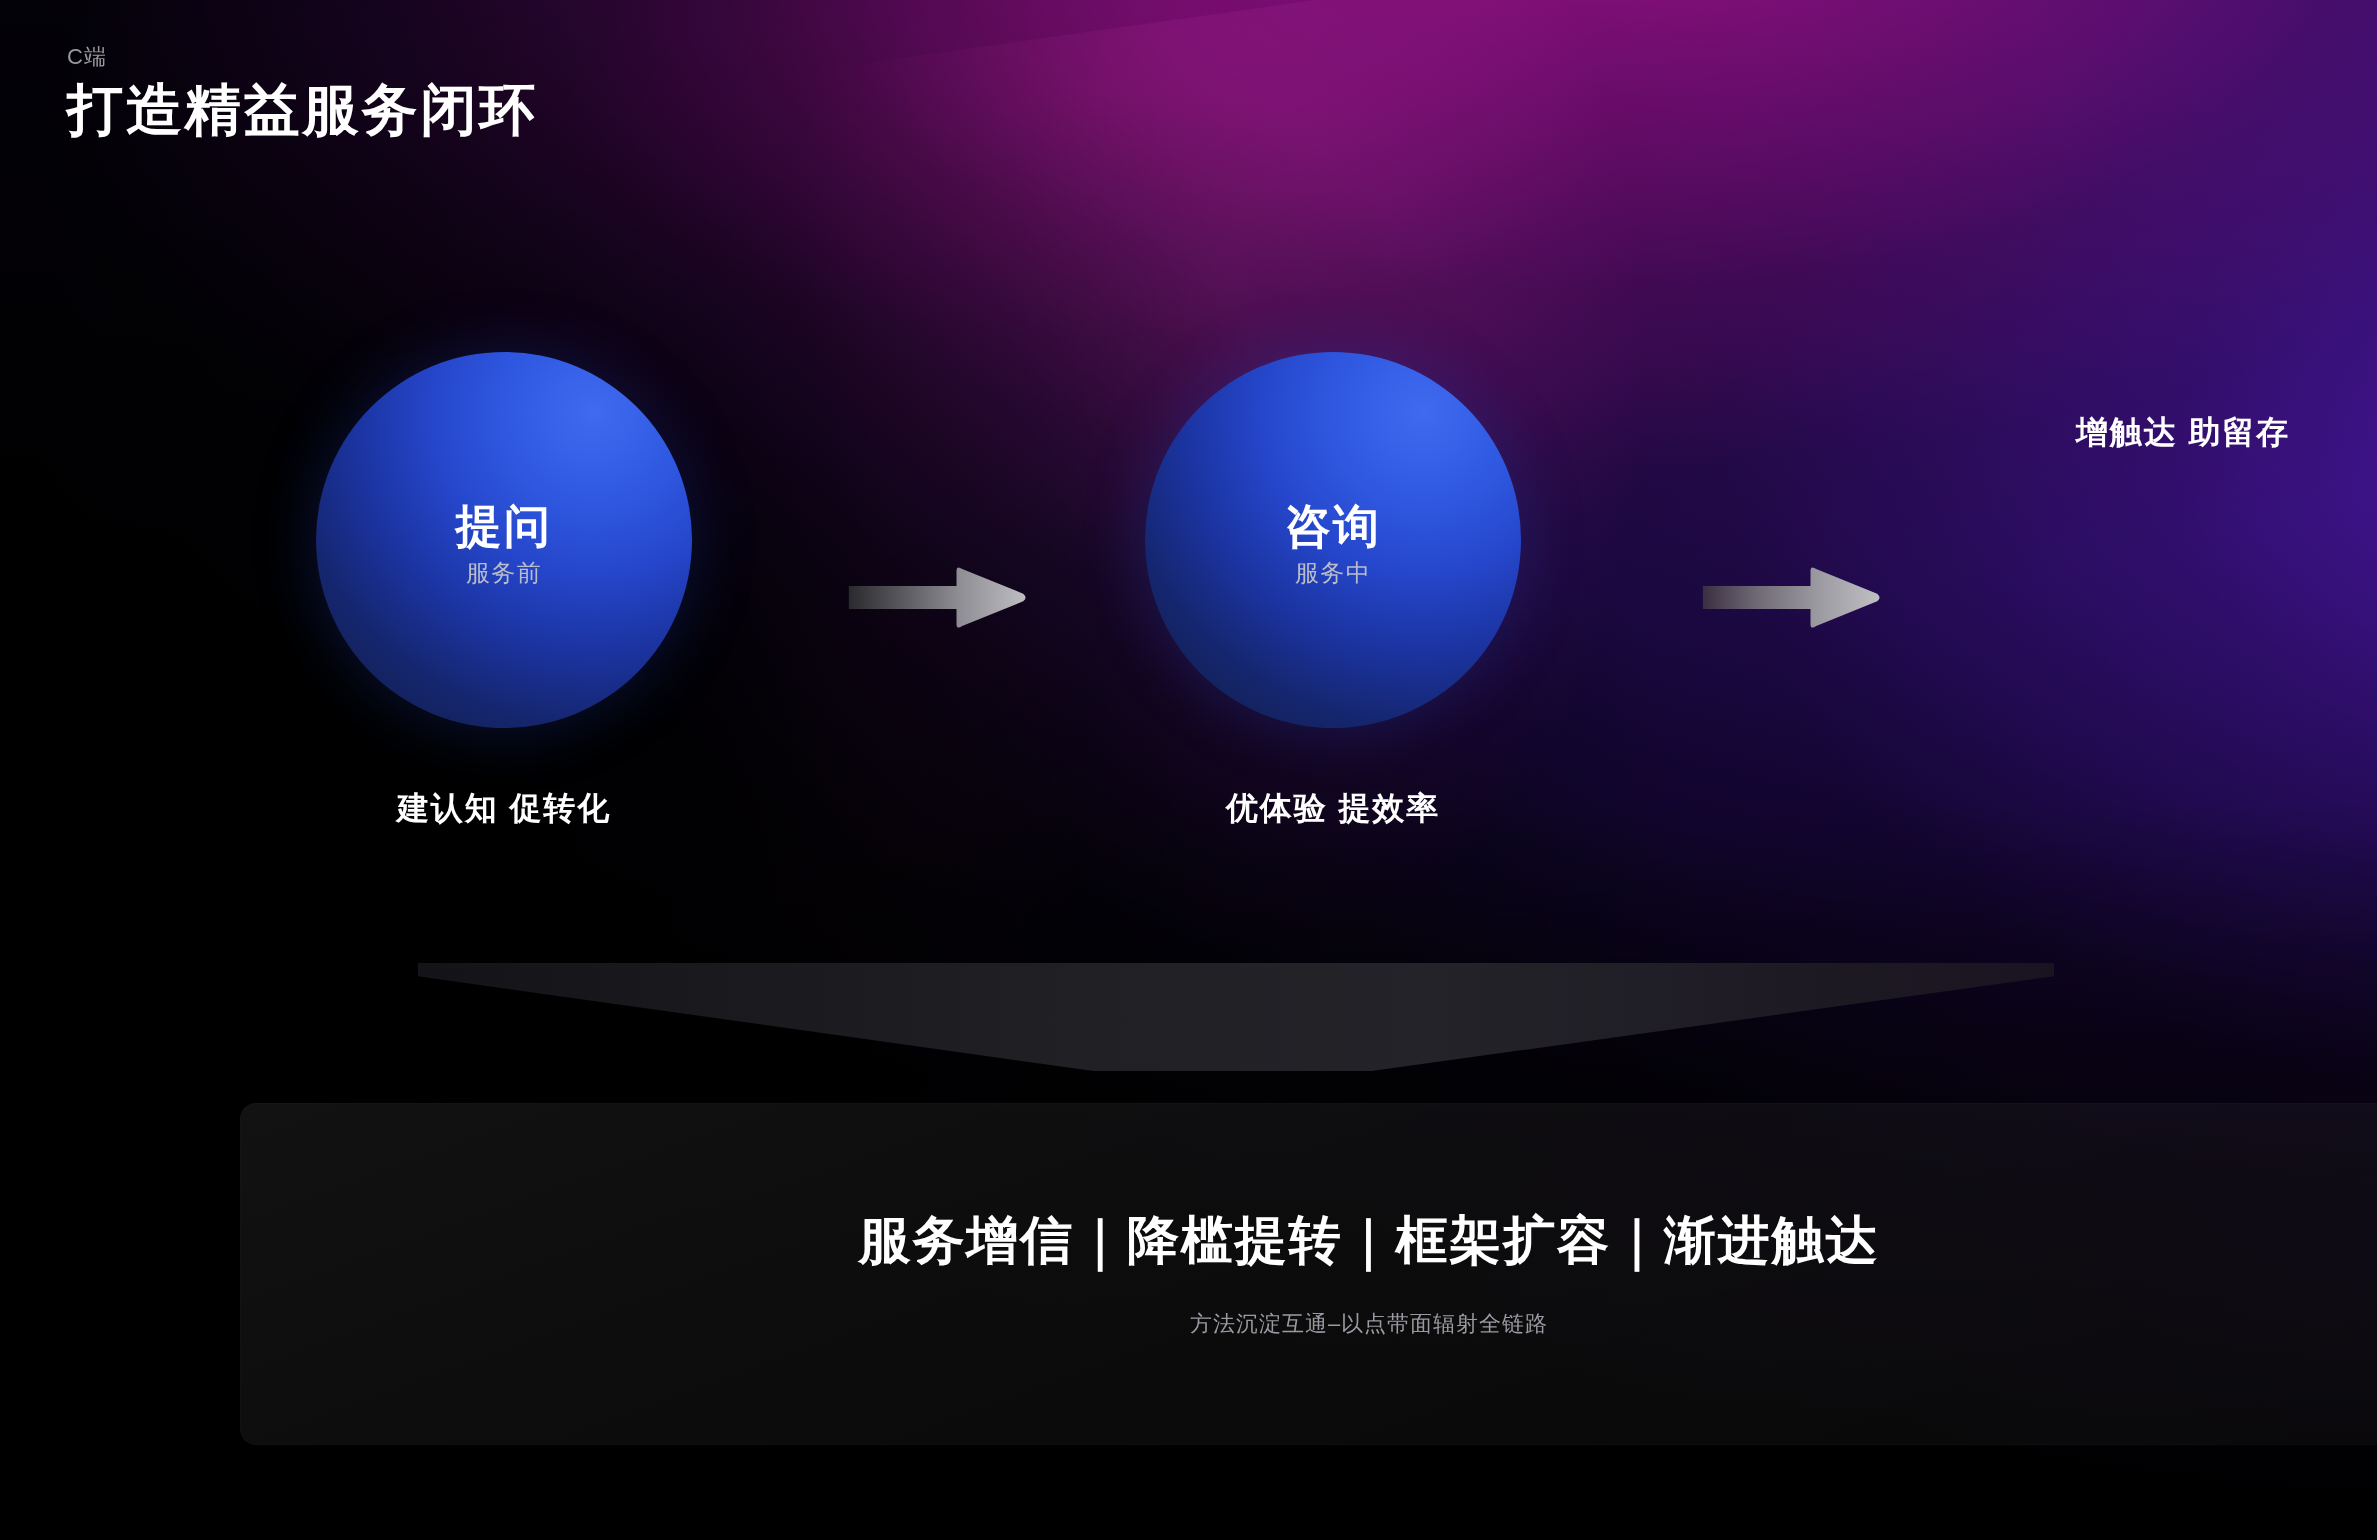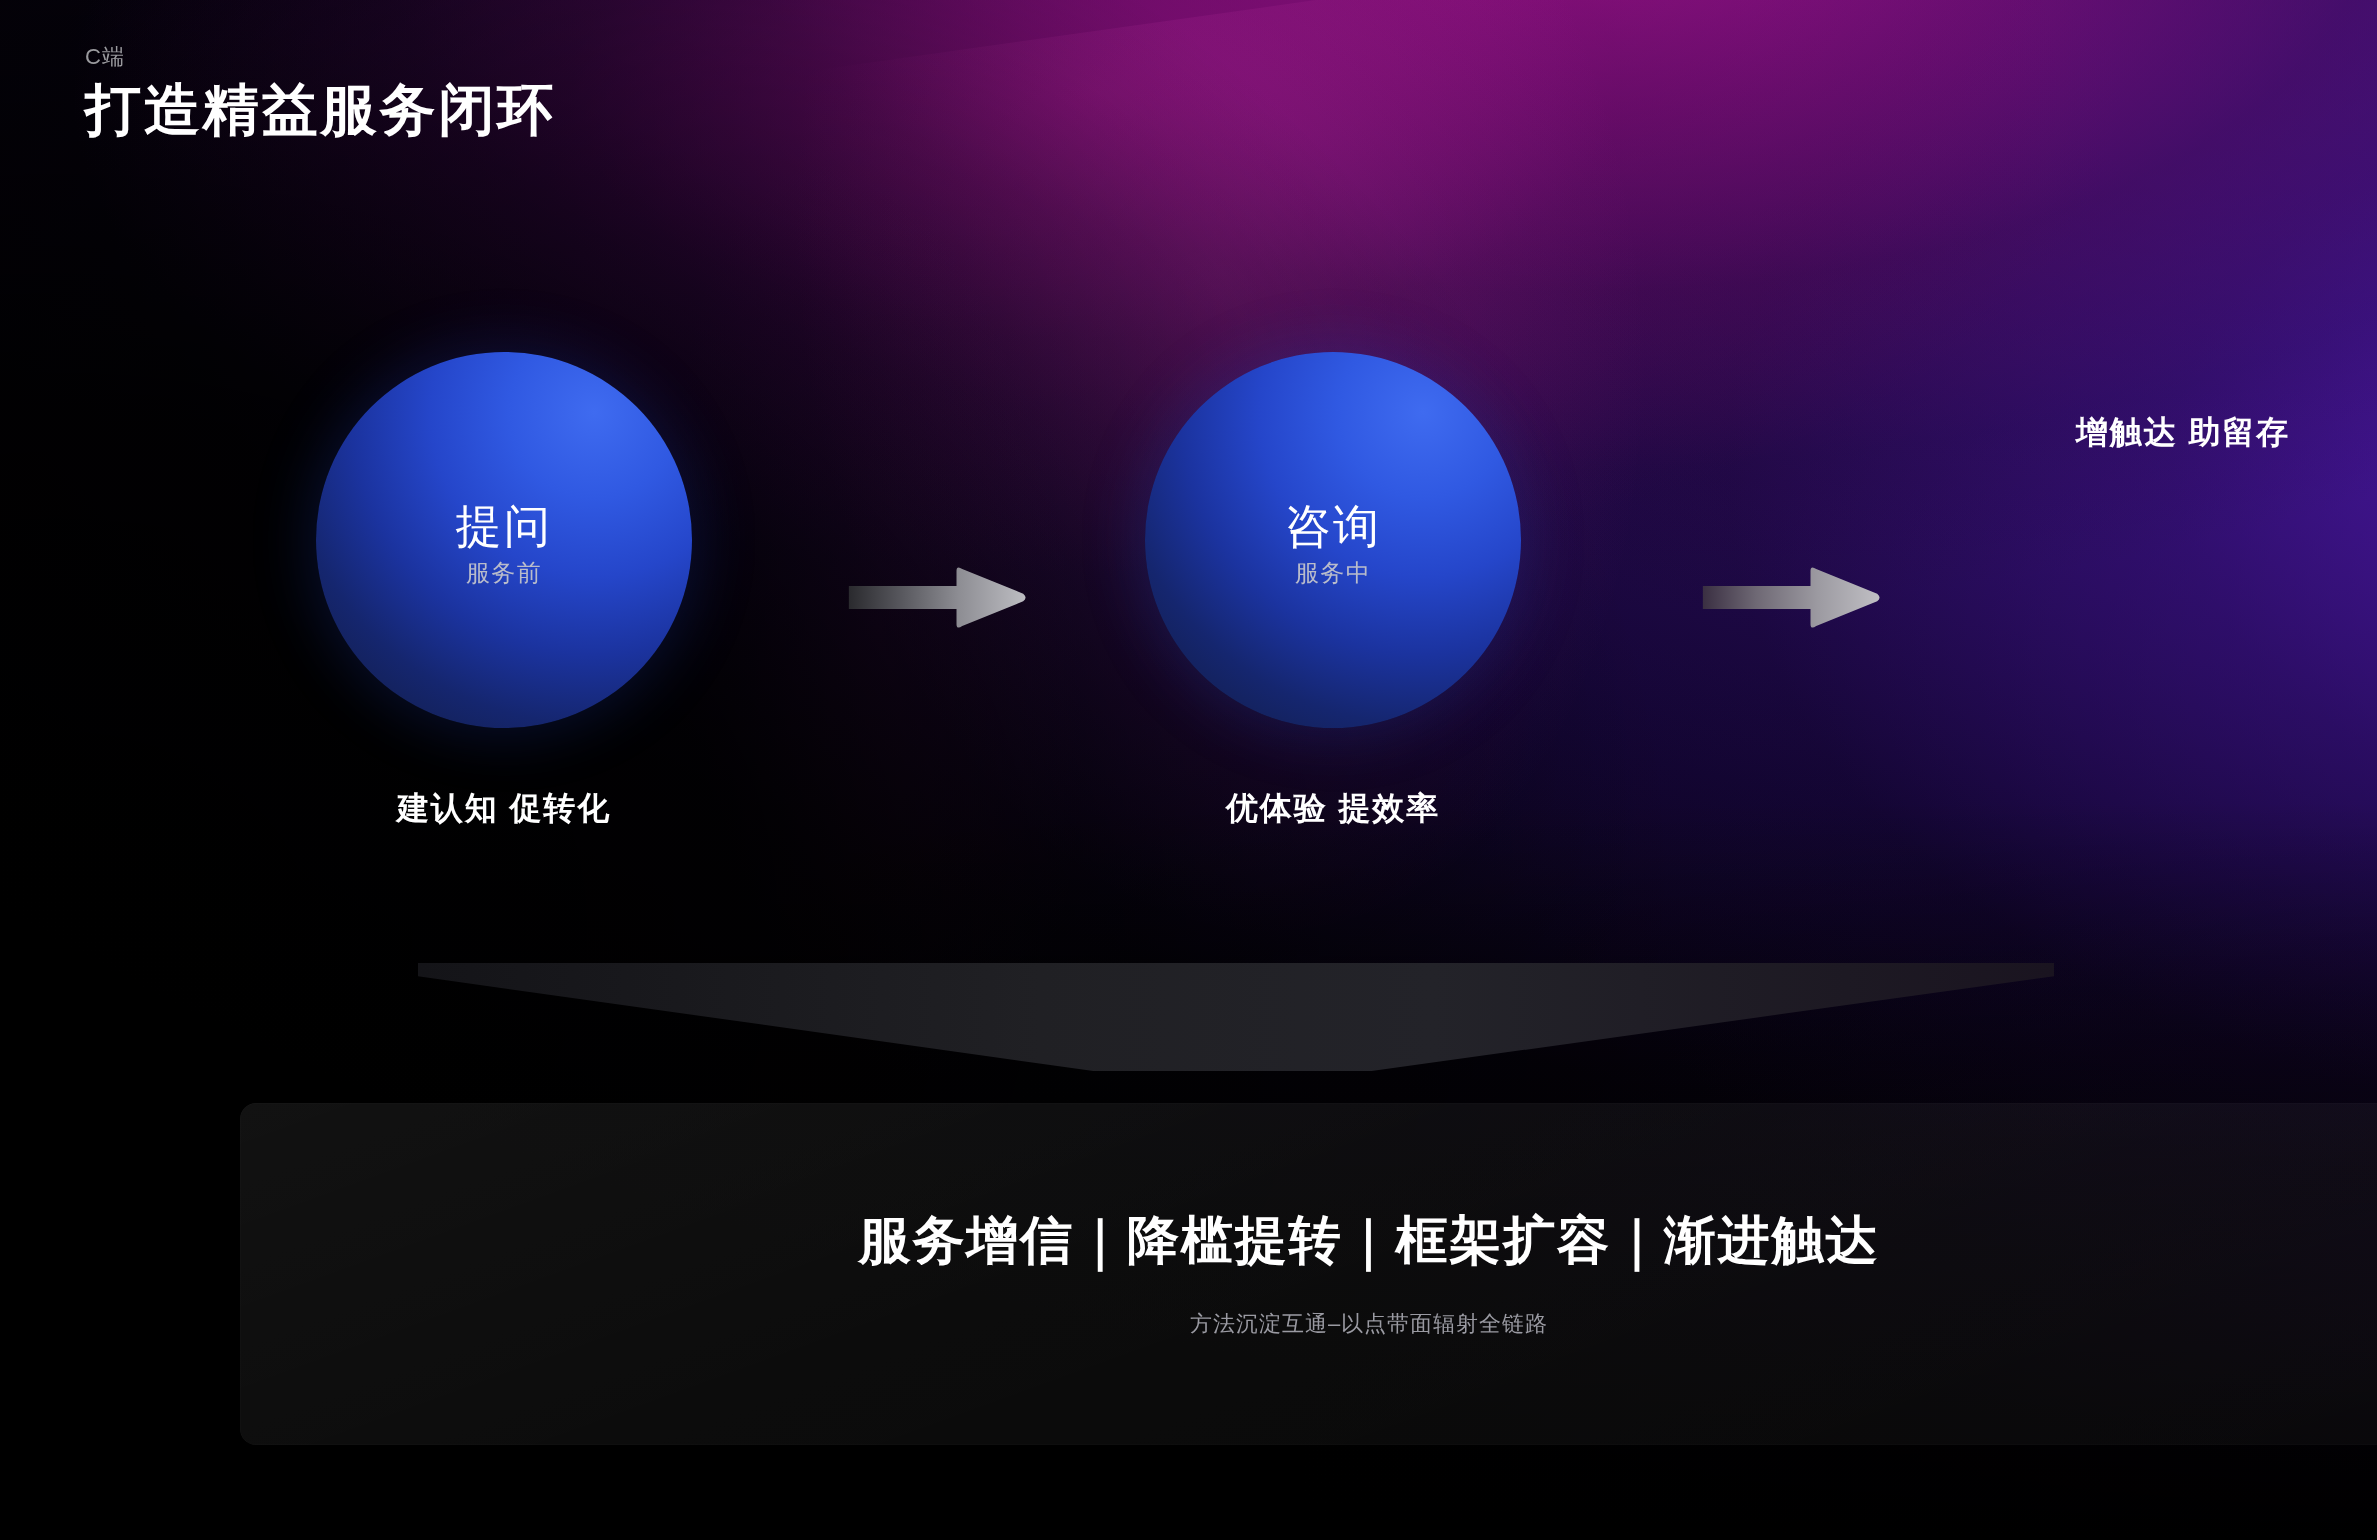--- a/index.html
+++ b/index.html
@@ -45,21 +45,21 @@
     background:linear-gradient(to bottom, rgba(0,0,0,0) 52%, rgba(0,0,0,0.55) 74%, rgba(0,0,0,0.92) 92%, #000 100%);
   }
   .bg-streak{
     background:
       radial-gradient(22% 60% at 47% 18%, rgba(214,60,178,0.20) 0%, rgba(0,0,0,0) 70%),
       radial-gradient(10% 42% at 33% 36%, rgba(120,24,96,0.14) 0%, rgba(0,0,0,0) 72%);
     transform:rotate(-8deg);
   }
 
   
-  #header{position:absolute;left:67px;top:46px;margin-left:18px;}
+  #header{position:absolute;left:67px;top:46px;}
   #eyebrow{
     font-size:22px;color:#9a9a9e;letter-spacing:1px;line-height:1;
     font-weight:400;
   }
   #title{
     margin-top:12.4px;font-size:56px;color:#fff;font-weight:700;
     letter-spacing:2.9px;line-height:1.08;white-space:nowrap;
   }
 
   
@@ -71,21 +71,21 @@
 
   .bubble{
     position:relative;width:376px;height:376px;border-radius:50%;
     margin:0 auto;
     background:
       radial-gradient(104% 104% at 74% 16%, #3f6bf0 0%, #3059e2 22%, #2546ca 42%, #1b339f 62%, #15266f 80%, #121d49 100%);
     box-shadow:0 0 57px 7.6px rgba(38,70,200,0.22);
     display:flex;flex-direction:column;align-items:center;justify-content:center;
   }
   .bubble-title{
-    font-size:46px;font-weight:400;color:#ffffff;letter-spacing:2.4px;line-height:1;margin-top:8px;
+    font-size:46px;font-weight:700;color:#ffffff;letter-spacing:2.4px;line-height:1;margin-top:8px;
   }
   .bubble-sub{
     margin-top:12px;font-size:24px;color:#b9bccb;letter-spacing:1.4px;line-height:1;
     font-weight:400;
   }
   .node-caption{
     margin-top:59px;text-align:center;
     font-size:32px;font-weight:700;color:#ffffff;letter-spacing:1.9px;white-space:nowrap;
   }
 

